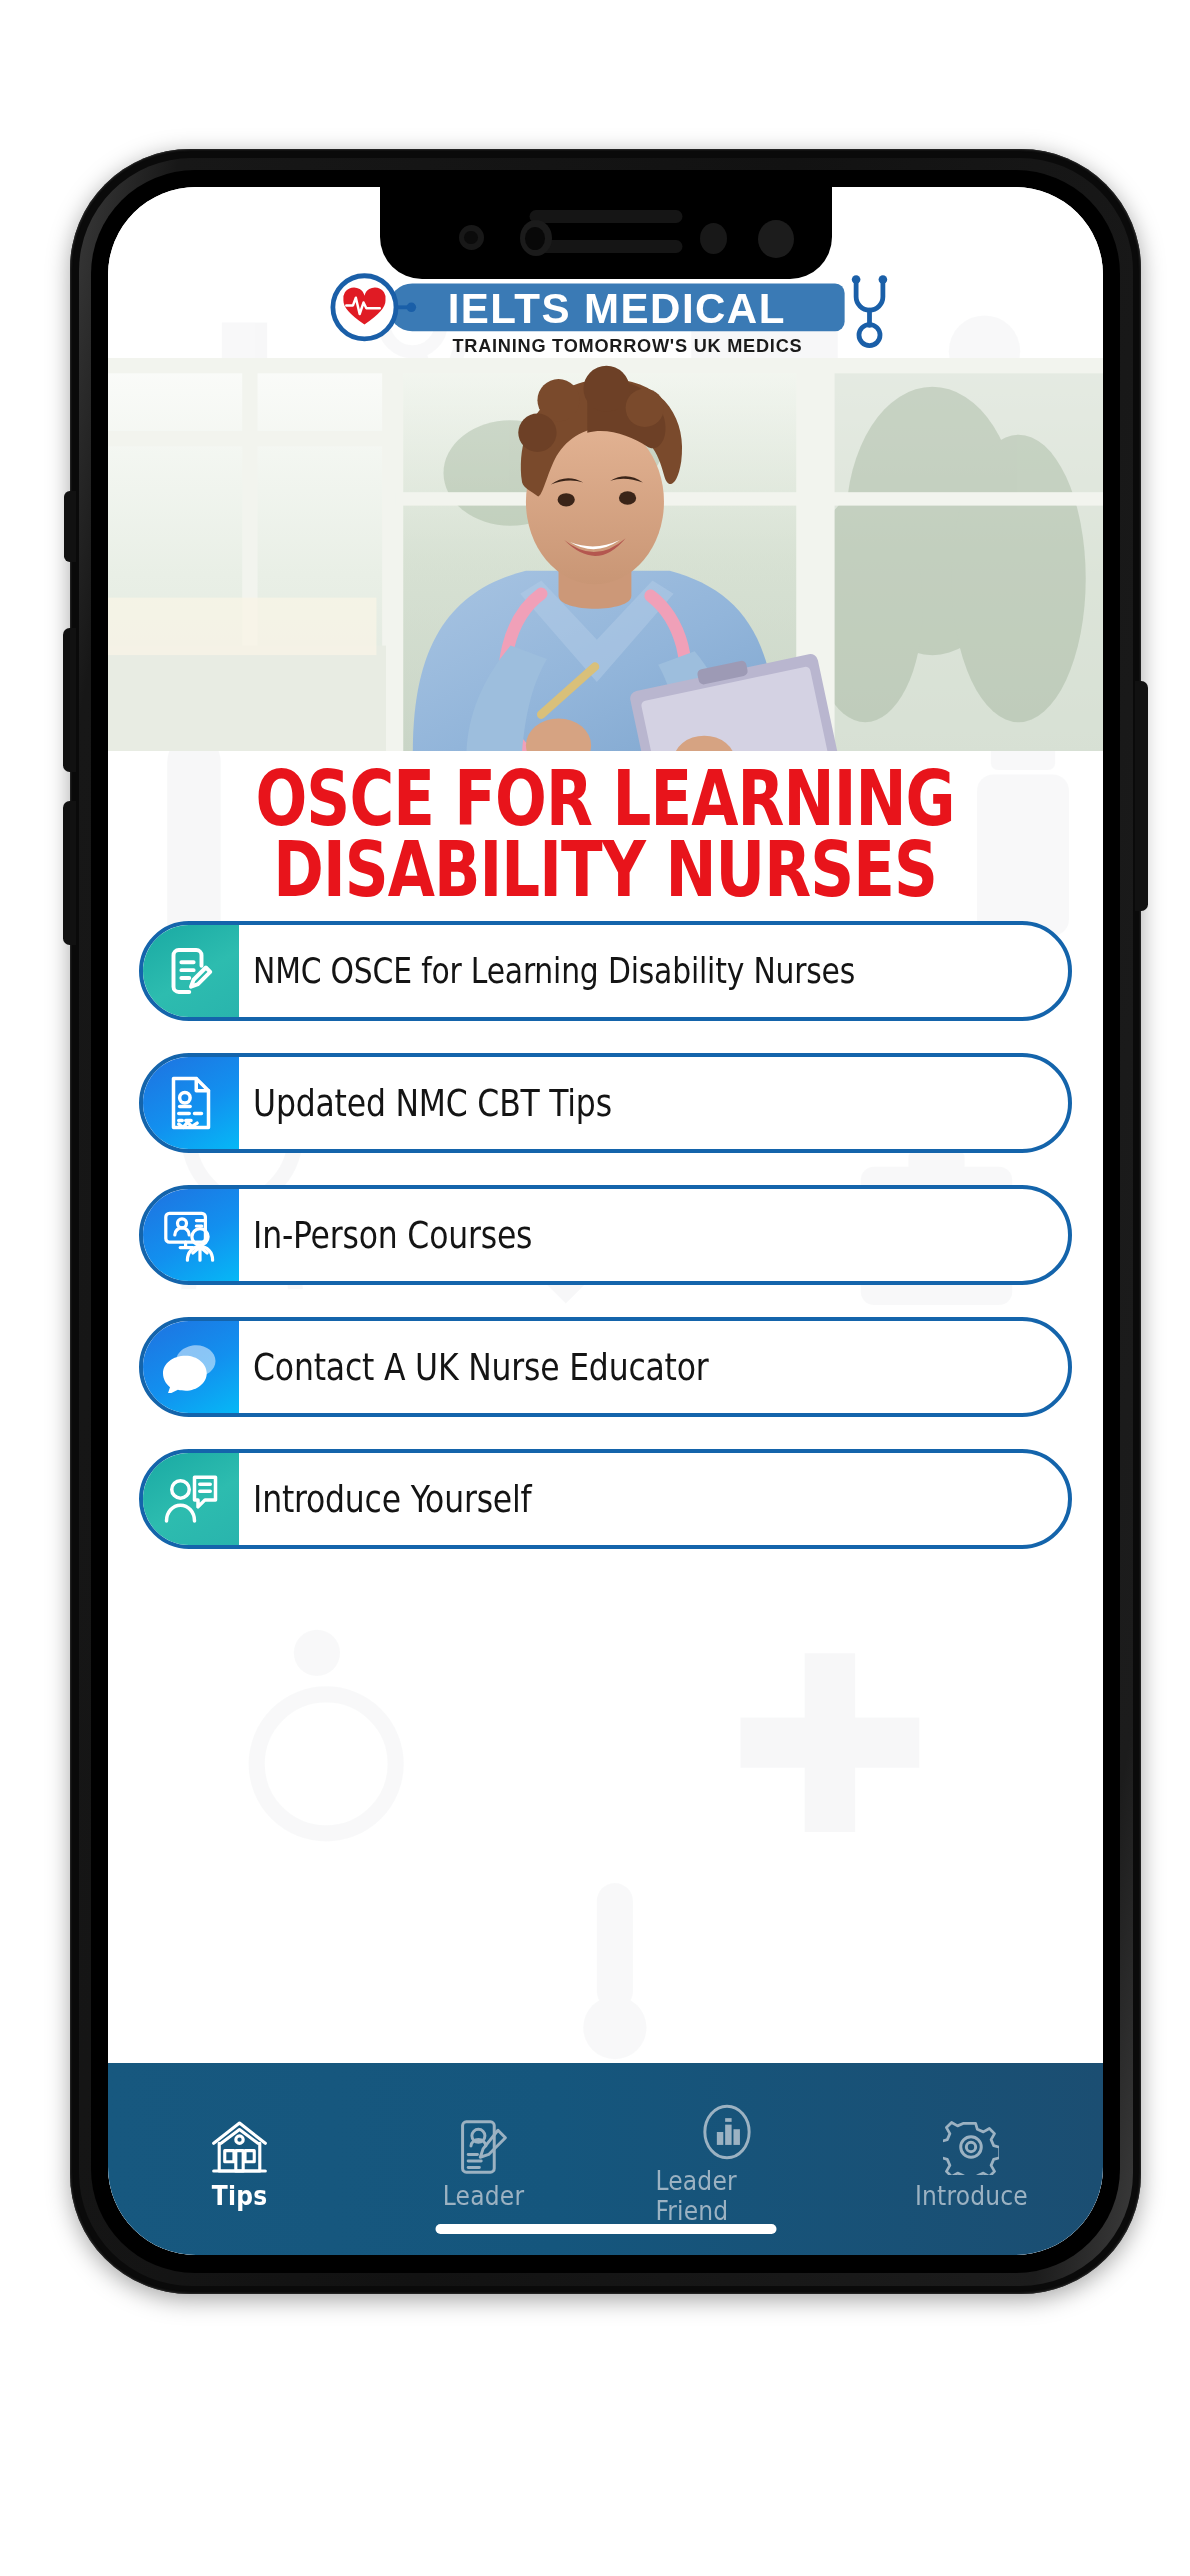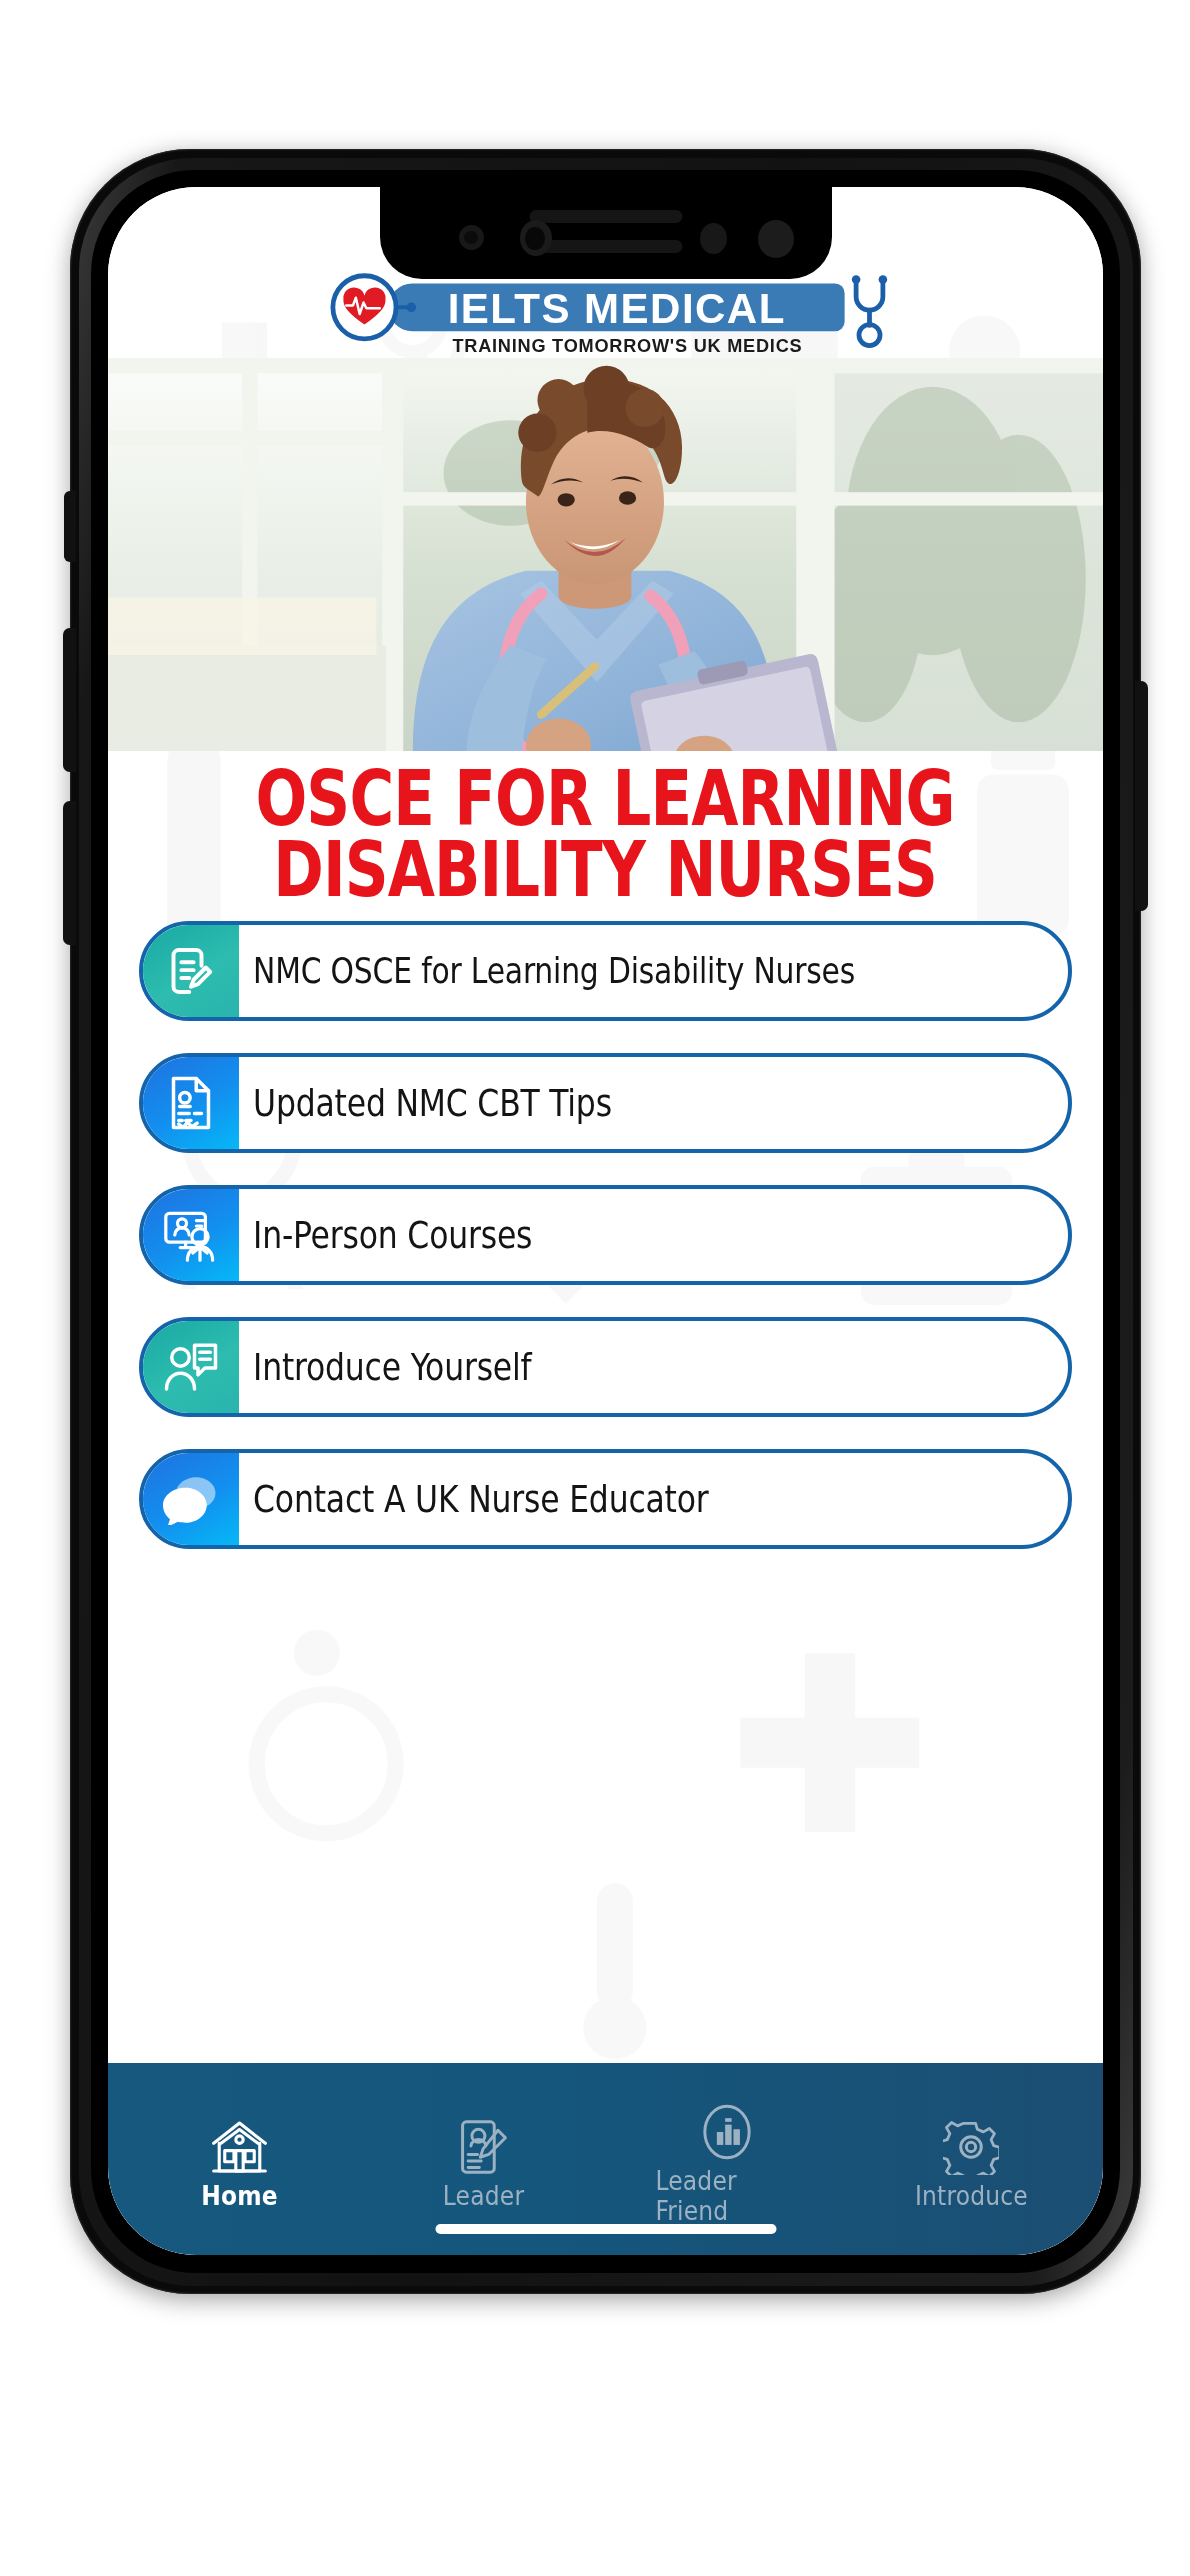--- a/index.html
+++ b/index.html
@@ -452,60 +452,60 @@
                 <path d="M38 14h8M38 20h6"></path>
                 <circle cx="42" cy="32" r="9"></circle>
                 <path d="M28 58c0-9 6-15 14-15s14 6 14 15"></path>
                 <path d="M42 43v15M34 50l8-7 8 7"></path>
               </svg>
             </div>
             <div class="mi-label">In-Person Courses</div>
           </div>
 
           <div class="menu-item">
+            <div class="mi-icon blue">
+              <svg width="56" height="52" viewBox="0 0 64 58" fill="#ffffff">
+                <path d="M38 4c12 0 22 8 22 18s-10 18-22 18c-2 0-5 0-7-1l-10 5 2-8c-5-3-8-8-8-14C15 12 26 4 38 4z" opacity=".5"></path>
+                <path d="M26 16c13 0 24 9 24 20s-11 20-24 20c-3 0-6 0-9-1l-12 6 3-9c-5-4-8-10-8-16 0-11 11-20 26-20z"></path>
+              </svg>
+            </div>
+            <div class="mi-label">Contact A UK Nurse Educator</div>
+          </div>
+
+          <div class="menu-item">
             <div class="mi-icon teal">
               <svg width="56" height="52" viewBox="0 0 64 58" fill="none" stroke="#ffffff" stroke-width="4" stroke-linecap="round" stroke-linejoin="round">
                 <circle cx="20" cy="18" r="10"></circle>
                 <path d="M4 54c0-10 7-18 16-18s16 8 16 18"></path>
                 <path d="M36 4h24v26H48l-8 8v-8h-4z"></path>
                 <path d="M42 12h12M42 20h12"></path>
               </svg>
             </div>
             <div class="mi-label">Introduce Yourself</div>
-          </div>
-
-          <div class="menu-item">
-            <div class="mi-icon blue">
-              <svg width="56" height="52" viewBox="0 0 64 58" fill="#ffffff">
-                <path d="M38 4c12 0 22 8 22 18s-10 18-22 18c-2 0-5 0-7-1l-10 5 2-8c-5-3-8-8-8-14C15 12 26 4 38 4z" opacity=".5"></path>
-                <path d="M26 16c13 0 24 9 24 20s-11 20-24 20c-3 0-6 0-9-1l-12 6 3-9c-5-4-8-10-8-16 0-11 11-20 26-20z"></path>
-              </svg>
-            </div>
-            <div class="mi-label">Contact A UK Nurse Educator</div>
           </div>
 
         </div>
 
         <div class="bottom-nav">
           <div class="nav-items">
 
             <div class="nav-item active">
               <div class="nav-ico">
                 <svg width="59" height="56" viewBox="0 0 64 60" fill="none" stroke="#ffffff" stroke-width="3.4" stroke-linecap="round" stroke-linejoin="round">
                   <path d="M4 26 L32 4 L60 26"></path>
                     <path d="M12 26 L32 11 L52 26"></path>
                   <path d="M10 26v30h44V26"></path>
                     <path d="M4 56h56"></path>
                   <circle cx="32" cy="22" r="4"></circle>
                   <rect x="16" y="34" width="10" height="12"></rect>
                     <rect x="38" y="34" width="10" height="12"></rect>
                   <rect x="28" y="34" width="8" height="22"></rect>
                 </svg>
               </div>
-              <div class="nav-lbl">Home</div>
+              <div class="nav-lbl">Tips</div>
             </div>
 
             <div class="nav-item">
               <div class="nav-ico">
                 <svg width="54" height="56" viewBox="0 0 58 60" fill="none" stroke="#9cb2c2" stroke-width="3.2" stroke-linecap="round" stroke-linejoin="round">
                   <rect x="6" y="3" width="34" height="54" rx="4"></rect>
                   <circle cx="23" cy="18" r="7"></circle>
                     <path d="M15 29c0-4 4-7 8-7s8 3 8 7"></path>
                   <path d="M12 38h10M12 45h14M12 52h12"></path>
                   <path d="M44 12l8 8-18 18-9 3 3-9z"></path>

